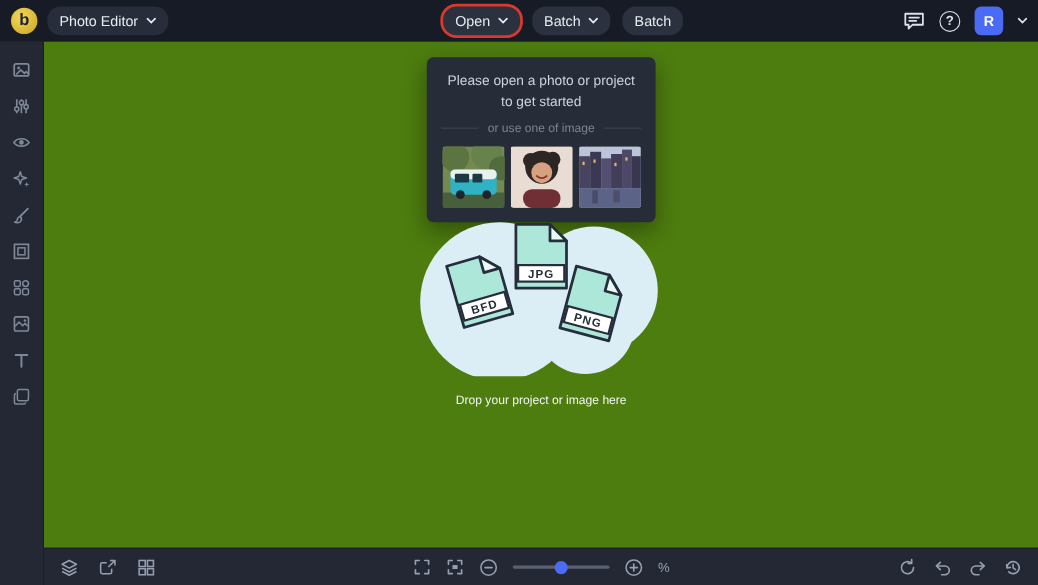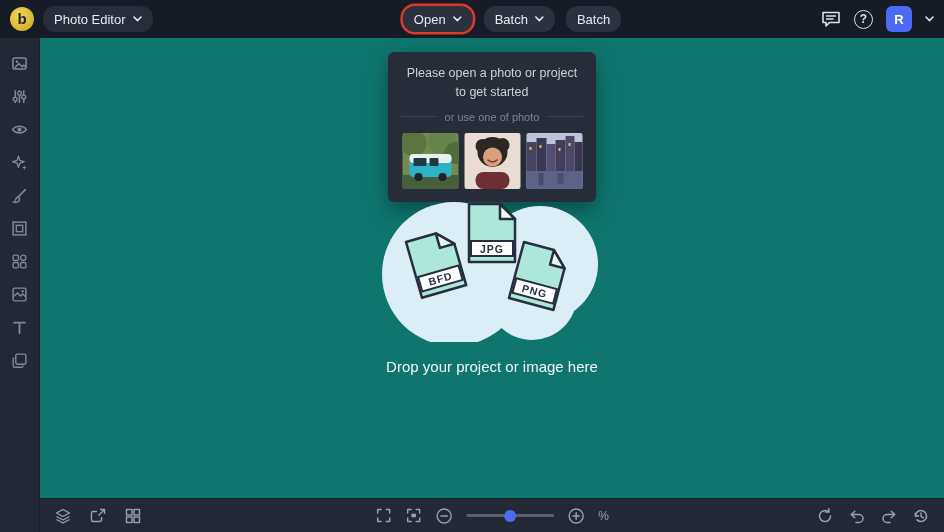--- a/index.html
+++ b/index.html
@@ -34,39 +34,39 @@
   .chev { display:block; }
 
   
   .main { flex:1; display:flex; min-height:0; }
   .sidebar { width:40px; background:#232834; border-right:1px solid #1b1f29;
     display:flex; flex-direction:column; align-items:center; padding-top:10px; gap:3px; }
   .side-btn { width:34px; height:30px; background:none; border:none; color:#7e8898;
     display:flex; align-items:center; justify-content:center; cursor:pointer; border-radius:4px; }
 
   .right-col { flex:1; display:flex; flex-direction:column; min-width:0; }
-  .canvas { flex:1; position:relative; background:#0f766e; }
+  .canvas { flex:1; position:relative; background:#4d7c0f; }
 
   
   .popup { position:absolute; top:14px; left:50%; transform:translateX(-50%);
     width:208px; background:#262c38; border-radius:6px; padding:12px 13px 13px;
     box-shadow:0 8px 20px rgba(0,0,0,.35); }
   .popup-msg { color:#cdd3dd; font-size:12.5px; line-height:1.5; text-align:center; }
   .divider { display:flex; align-items:center; gap:8px; margin:9px 0 10px;
     color:#7b8494; font-size:11px; white-space:nowrap; }
   .divider::before, .divider::after { content:""; flex:1; height:1px; background:#3c4352; }
   .thumbs { display:flex; gap:5px; justify-content:center; }
   .thumb { width:57px; height:56px; padding:0; border:none; border-radius:3px; overflow:hidden;
     cursor:pointer; background:none; display:block; }
   .thumb svg { display:block; }
 
   
   .dropzone { position:absolute; top:152px; left:50%; transform:translateX(-50%);
     display:flex; flex-direction:column; align-items:center; }
-  .drop-label { margin-top:16px; color:#f3f5f8; font-size:15px; }
+  .drop-label { margin-top:16px; color:#f3f5f8; font-size:11px; }
 
   
   .bottombar { flex:0 0 34px; height:34px; background:#232834; border-top:1px solid #1b1f29;
     display:flex; align-items:center; padding:0 14px; position:relative; }
   .bb-left { display:flex; gap:17px; }
   .bb-center { position:absolute; left:50%; transform:translateX(-50%);
     display:flex; align-items:center; gap:13px; color:#96a0b0; }
   .bb-right { margin-left:auto; display:flex; gap:14px; }
   .bb-btn { background:none; border:none; padding:0; color:#96a0b0; display:flex; align-items:center; cursor:pointer; }
   .slider { position:relative; width:88px; height:14px; display:flex; align-items:center; cursor:pointer; }
@@ -204,21 +204,21 @@
       </button>
     </aside>
 
     <div class="right-col">
 
       <div class="canvas">
 
         <div class="popup">
           <div class="popup-msg">Please open a photo or project to get started</div>
           <div class="divider">
-            <span>or use one of photo</span>
+            <span>or use one of image</span>
           </div>
           <div class="thumbs">
             <button class="thumb">
               <svg width="57" height="56" viewBox="0 0 56 56">
                   <rect width="56" height="56" fill="#74894f"></rect>
                   <circle cx="11" cy="10" r="13" fill="#5c7442"></circle>
                   <circle cx="40" cy="7" r="14" fill="#68824c"></circle>
                   <circle cx="53" cy="20" r="11" fill="#536c3d"></circle>
                   <rect y="42" width="56" height="14" fill="#47603b"></rect>
                   <rect x="7" y="21" width="42" height="23" rx="4" fill="#2fb3c4"></rect>

